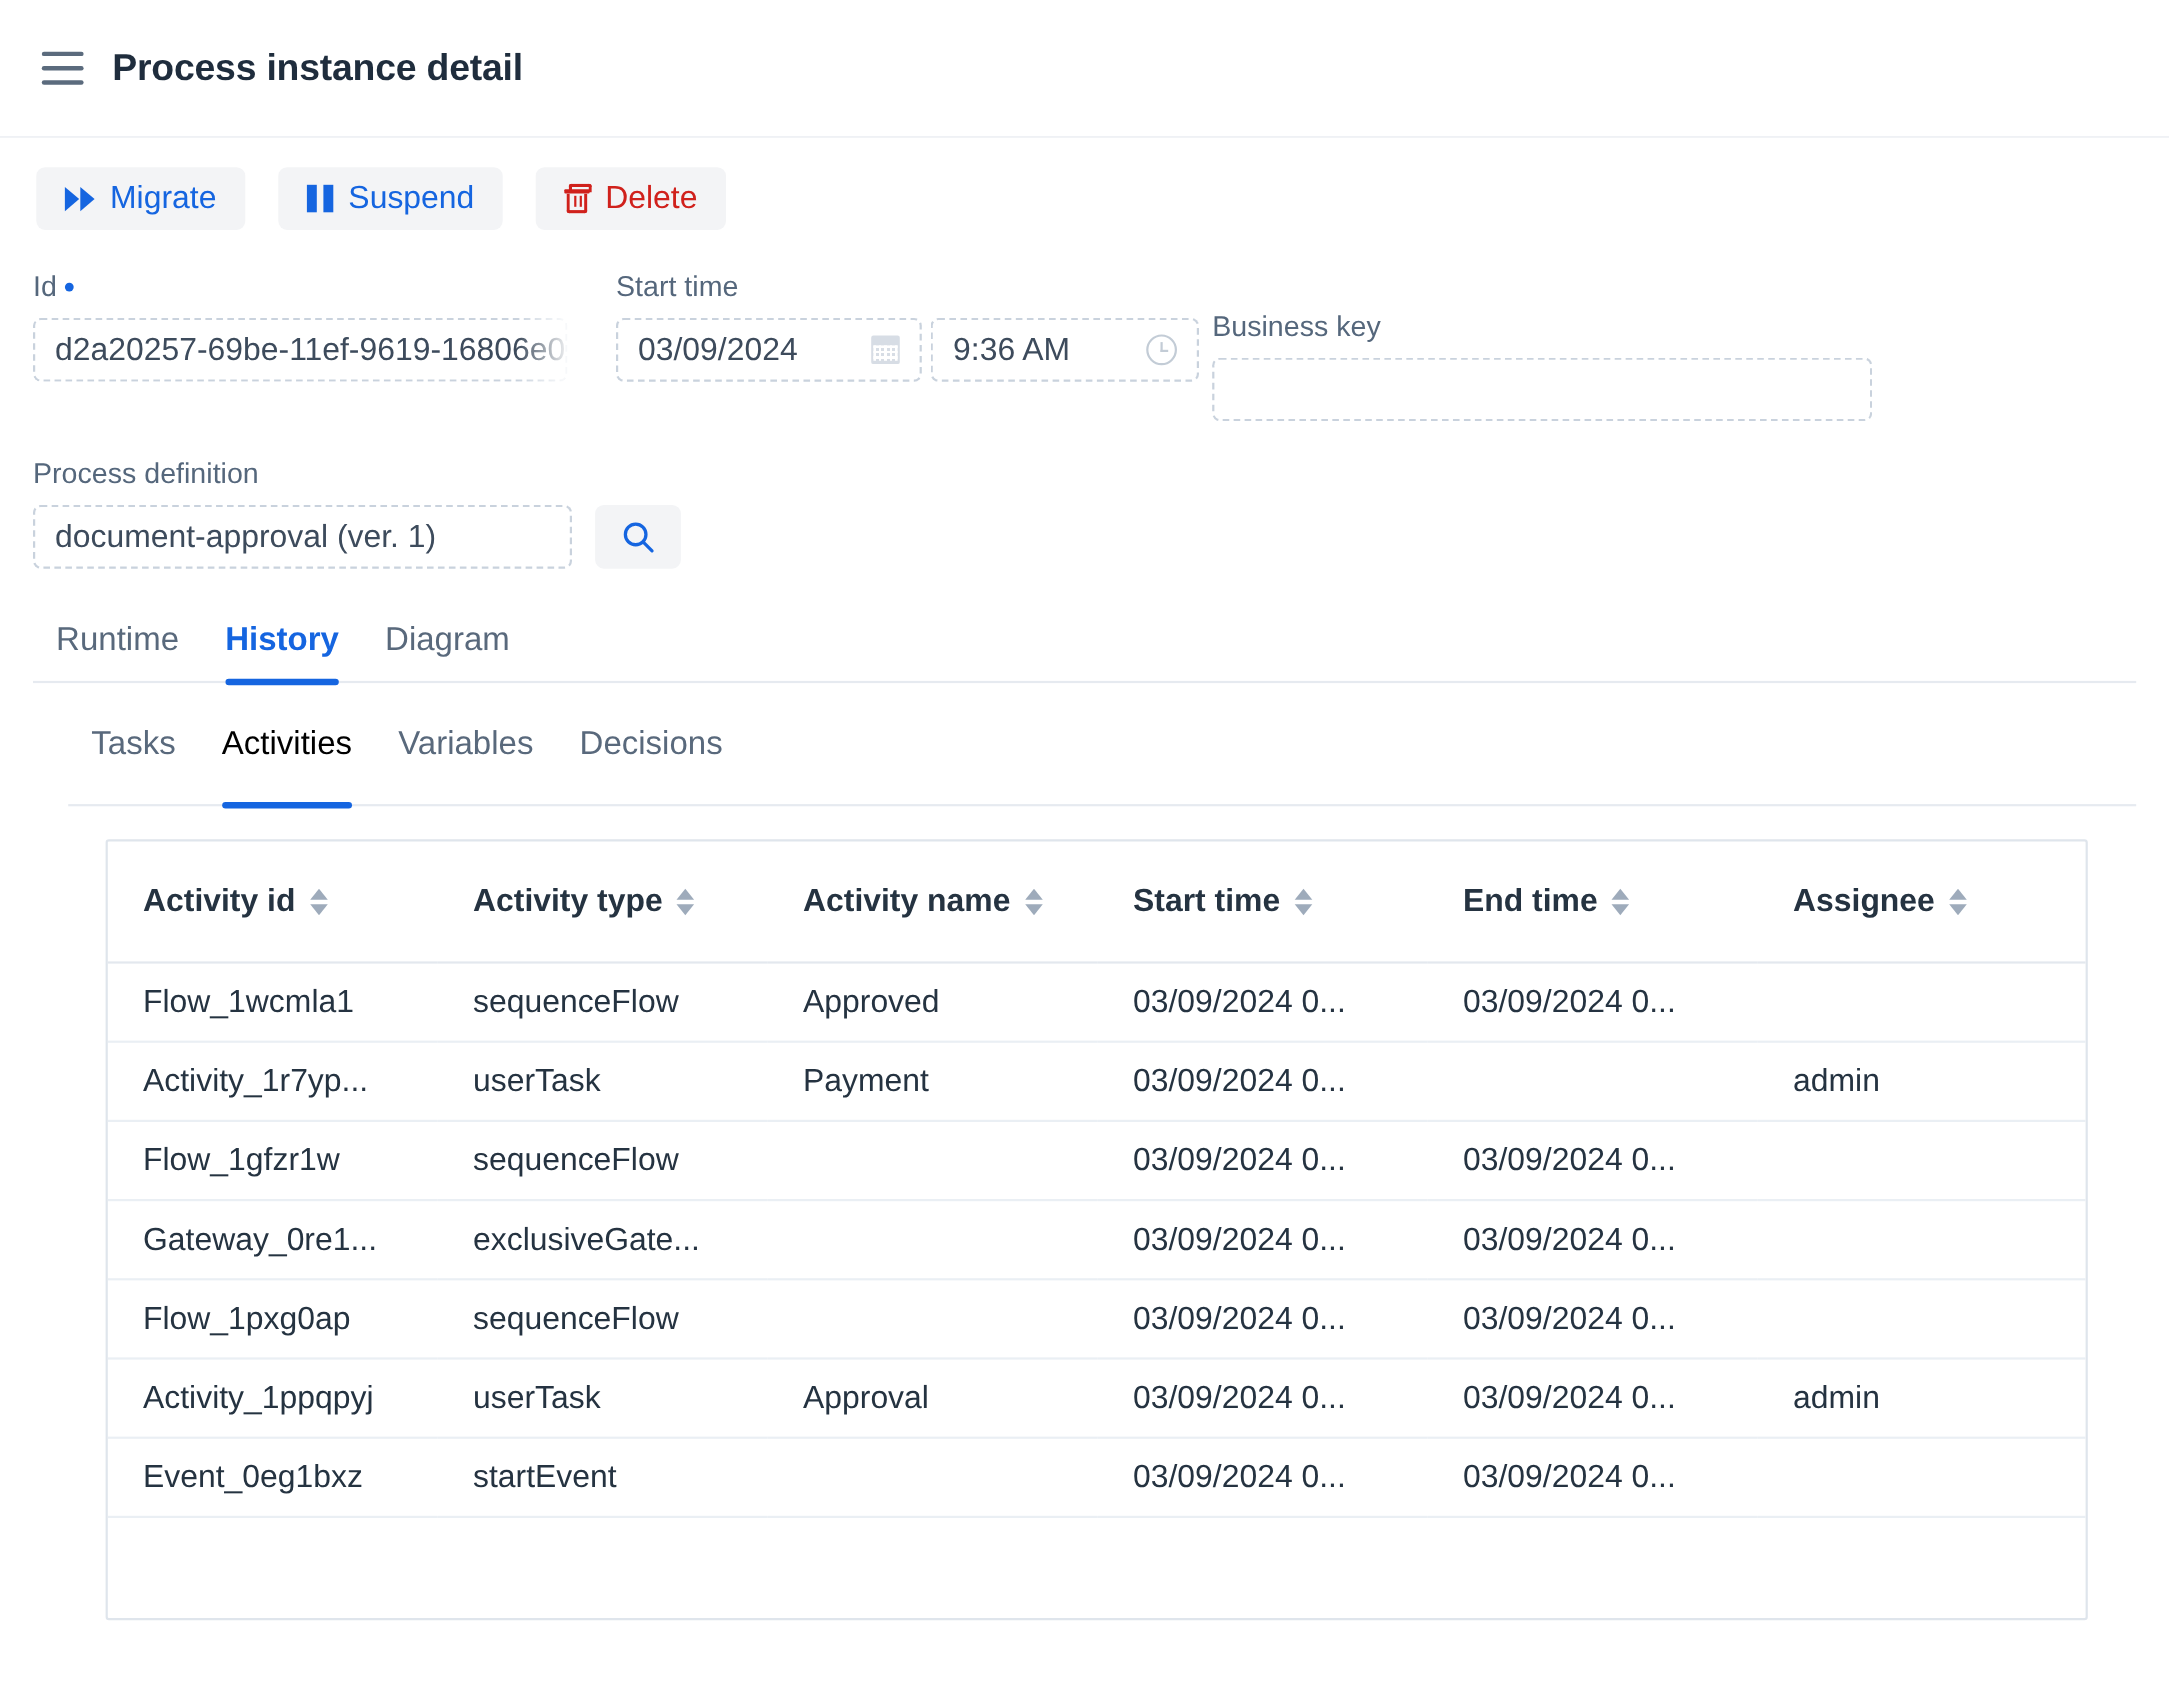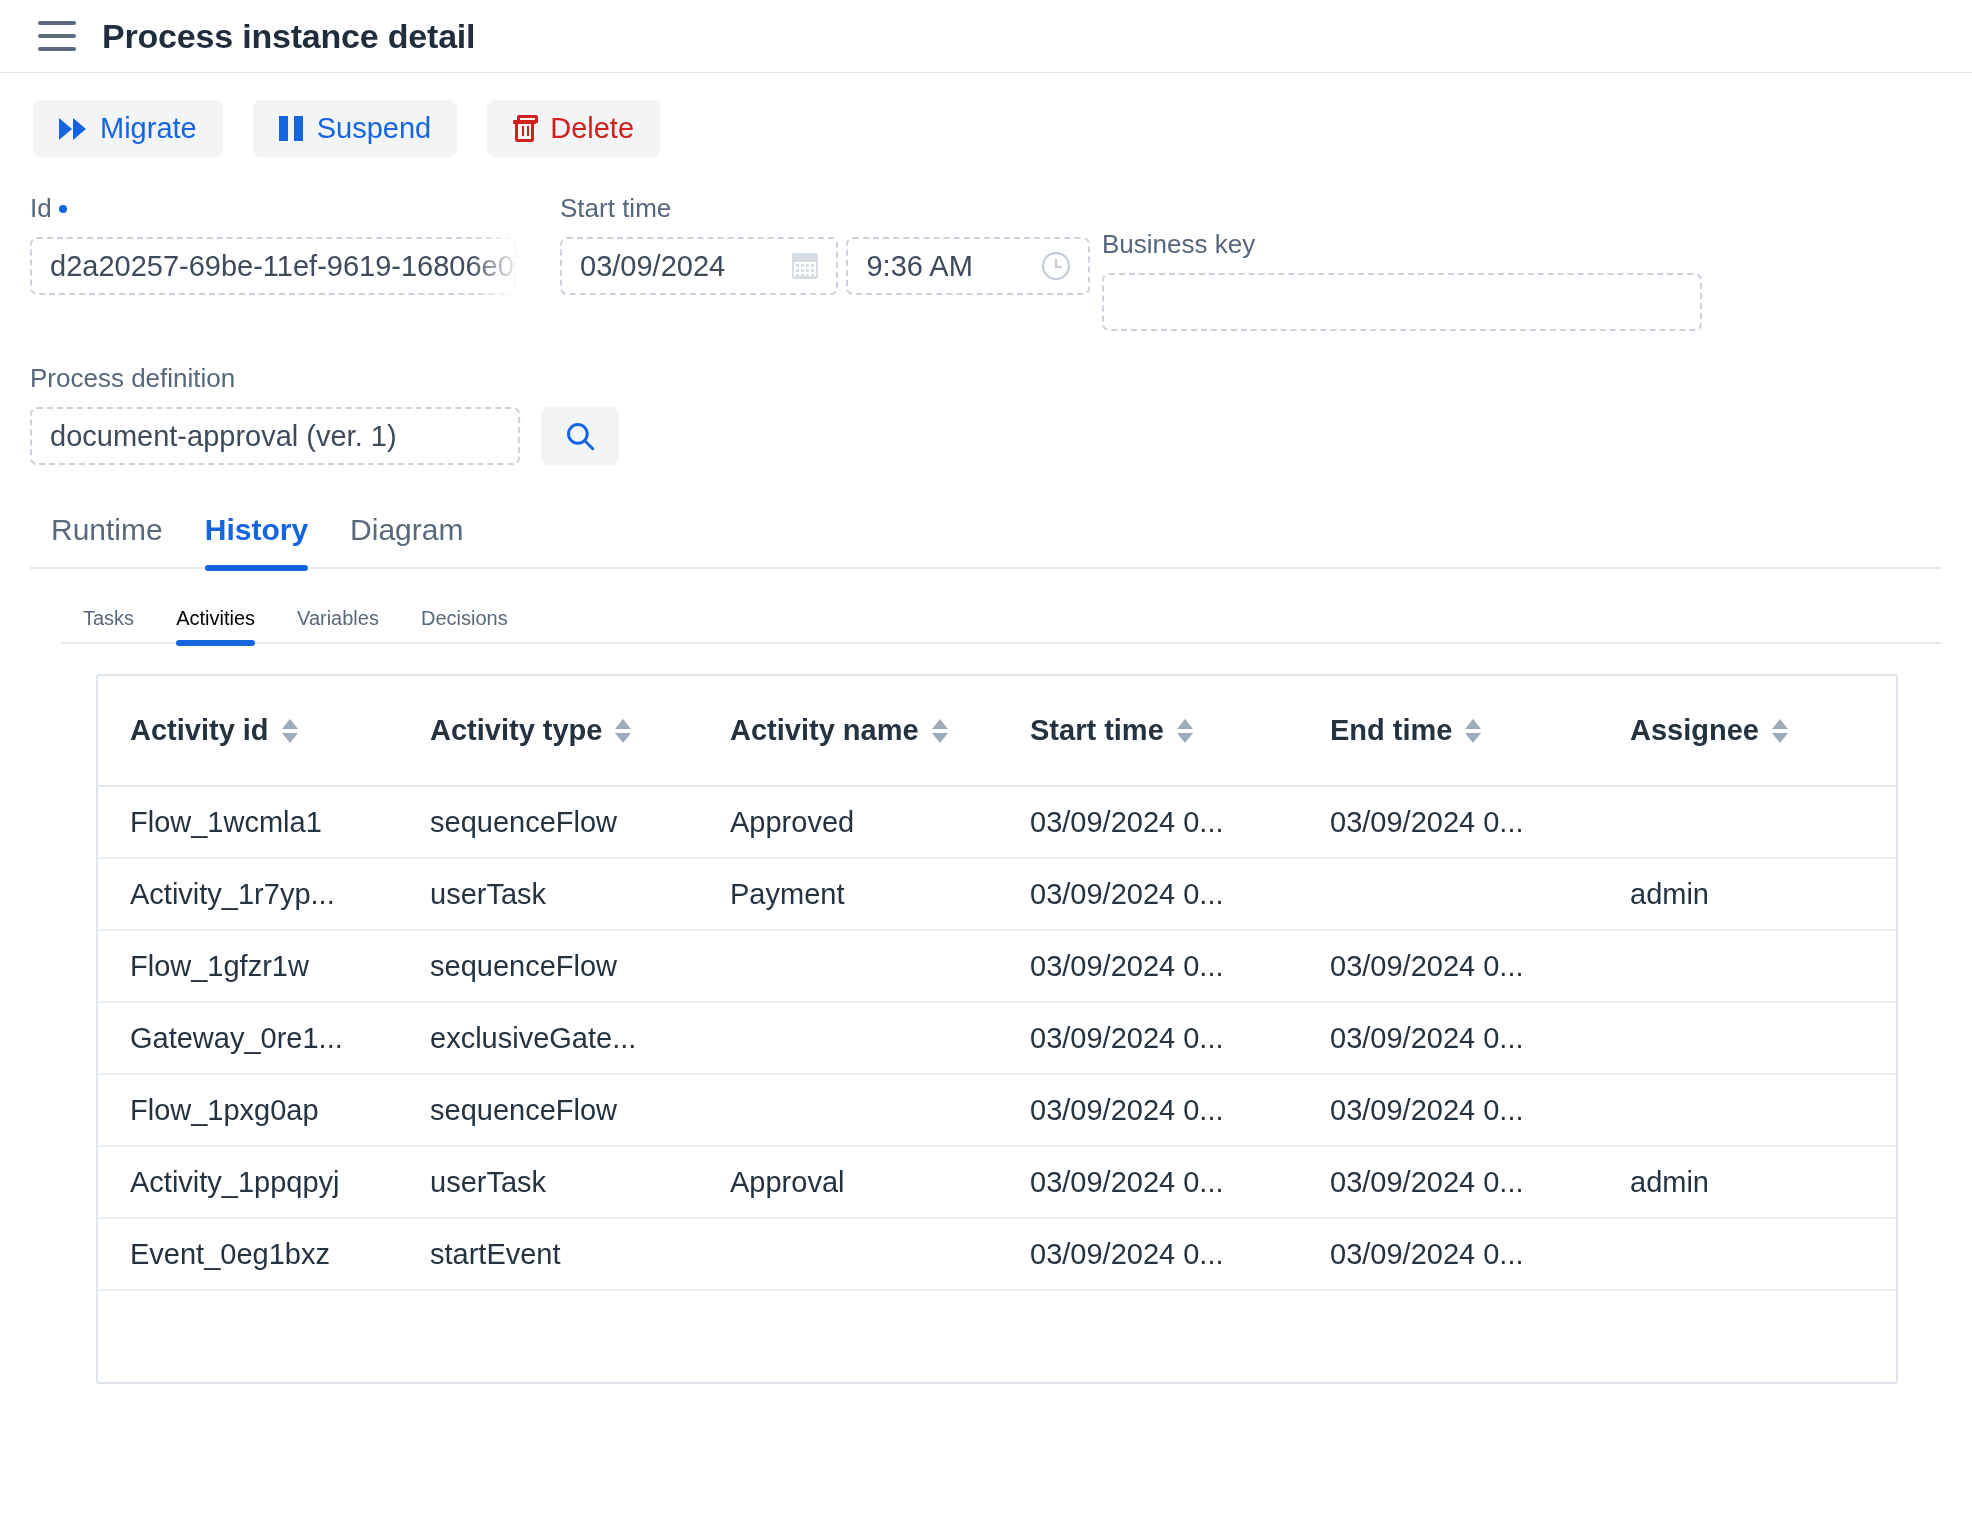--- a/index.html
+++ b/index.html
@@ -8,21 +8,21 @@
     width: 1972px;
     height: 1528px;
     background: #ffffff;
     font-family: "Liberation Sans", sans-serif;
     color: #2f3e4e;
     overflow: hidden;
   }
 
   
   .topbar {
-    height: 73px;
+    height: 125px;
     display: flex;
     align-items: center;
     padding: 0 0 0 38px;
     border-bottom: 1px solid #e4e8ee;
   }
   .hamburger {
     width: 38px; height: 30px;
     display: flex; flex-direction: column; justify-content: space-between;
     cursor: pointer;
     margin-right: 26px;
@@ -201,23 +201,23 @@
     background: #1565e0;
   }
 
   
   .subtabs {
     margin: 38px 30px 0 62px;
     border-bottom: 2px solid #e6eaf0;
     display: flex;
   }
   .subtab {
-    font-size: 20px;
+    font-size: 30px;
     color: #59697c;
-    padding: 0 21px 12px 21px;
+    padding: 0 21px 38px 21px;
     cursor: pointer;
     position: relative;
     white-space: nowrap;
   }
   .subtab.active { color: #000000; font-weight: normal; }
   .subtab.active::after {
     content: "";
     position: absolute;
     left: 21px; right: 21px; bottom: -4px;
     height: 6px; border-radius: 3px;

